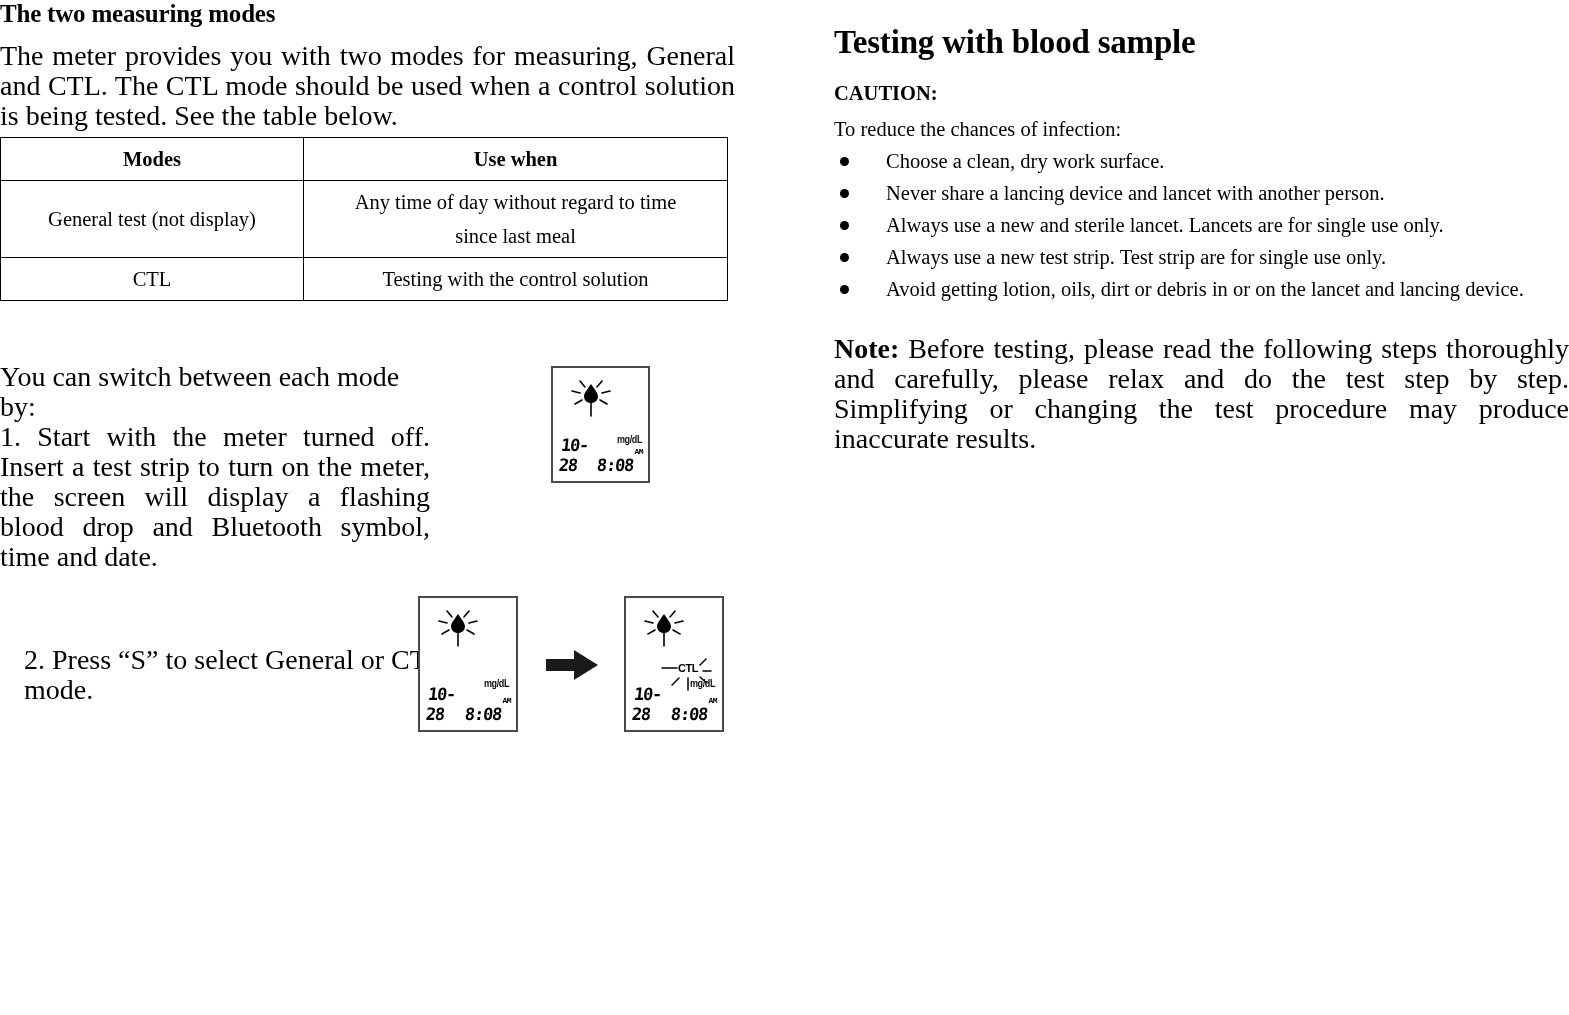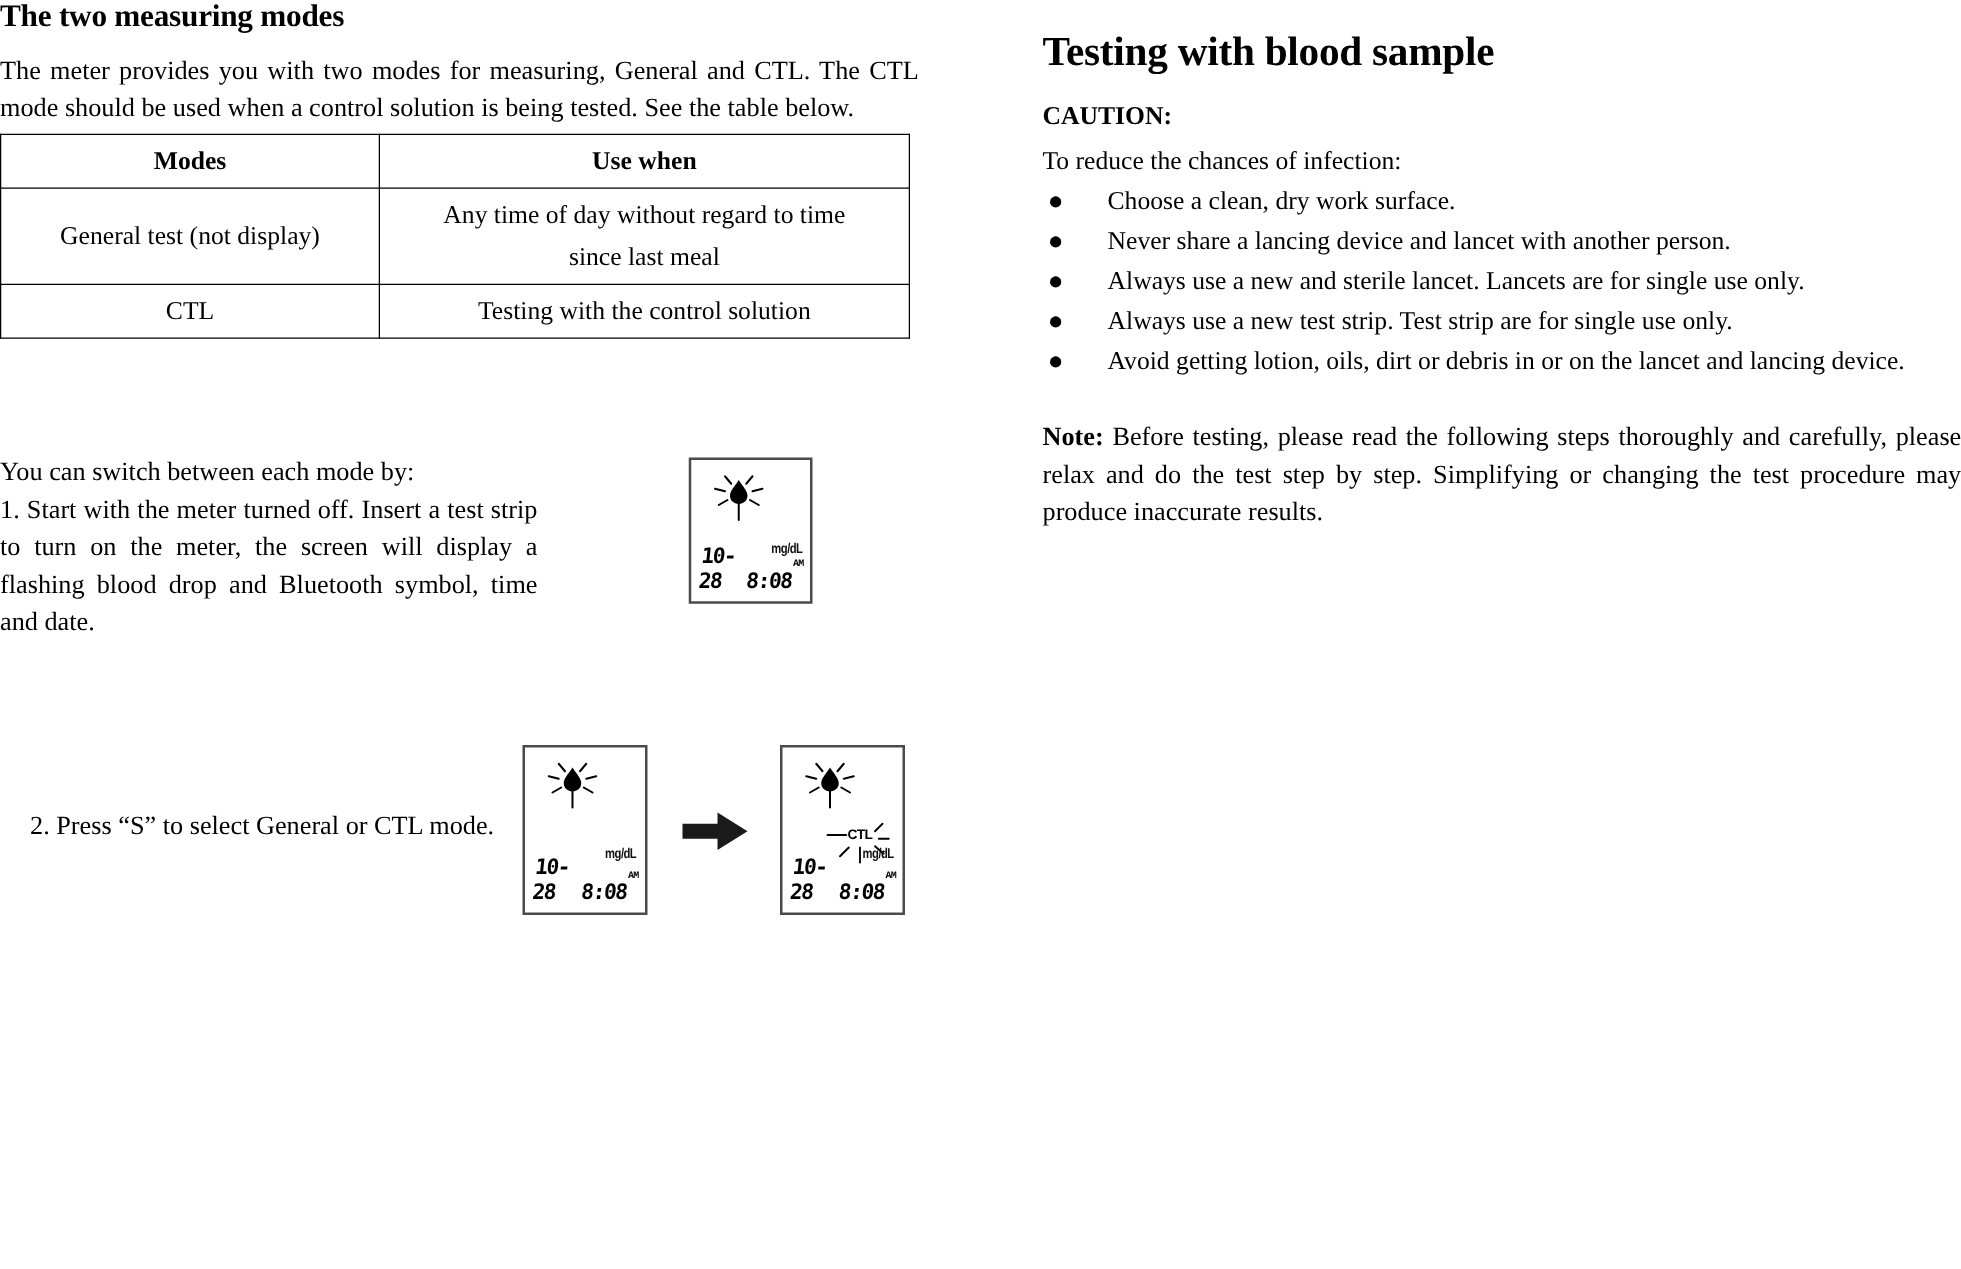--- a/index.html
+++ b/index.html
@@ -40,21 +40,21 @@
     font-weight: bold;
     margin: 0 0 12px 0;
     line-height: 1.15;
     letter-spacing: -0.2px;
   }
   h1.section-title.right {
     font-size: 33px;
     margin-bottom: 16px;
   }
   p.body {
-    font-size: 21px;
+    font-size: 28px;
     line-height: 30px;
     margin: 0;
     text-align: justify;
     text-justify: inter-word;
   }
   p.body.nojust { text-align: left; }
   .strong { font-weight: bold; }
   .caution {
     font-size: 20.5px;
     font-weight: bold;

